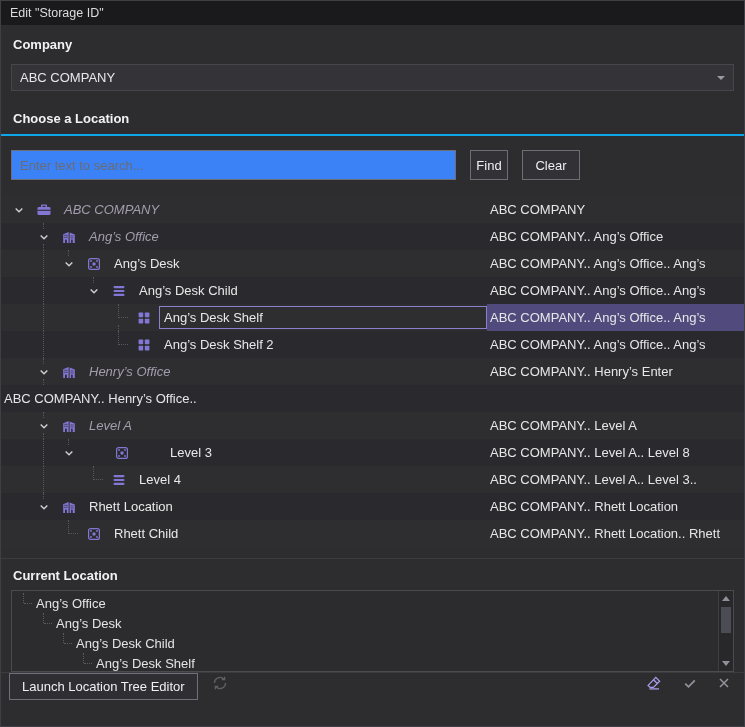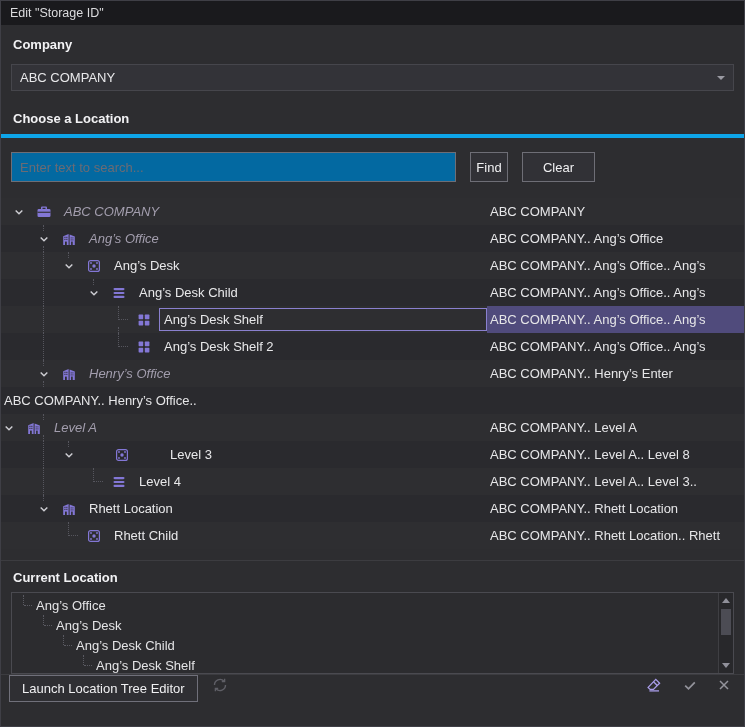--- a/index.html
+++ b/index.html
@@ -7,34 +7,34 @@
   .dialog{
     width:745px;height:727px;position:relative;overflow:hidden;
     background:#2d2d30;border:1px solid #3f3f46;
     font-family:"Liberation Sans",sans-serif;font-size:13px;color:#e8e8ea;
     display:flex;flex-direction:column;
   }
   .titlebar{flex:0 0 24px;background:#1a1a1d;display:flex;align-items:center;padding:0 9px;}
   .title{font-size:12.5px;color:#dcdcde}
   .sec-header{font-weight:bold;color:#f2f2f4}
   .sec1{padding:12px 12px 4px}
-  .sec2{padding:20px 12px 8px;border-bottom:4px solid #0ea5e9}
+  .sec2{padding:20px 12px 8px;border-bottom:2px solid #0ea5e9}
   .sec3{padding:9px 12px 5px}
   .combo{margin:8px 10px 0;height:27px;background:#333338;border:1px solid #46464c;
     display:flex;align-items:center;padding:0 8px;cursor:default}
   .combo-val{flex:1;white-space:nowrap;overflow:hidden}
   .combo-arrow{width:0;height:0;border:4px solid transparent;border-top-color:#9a9aa2;margin-top:4px}
   .search-row{margin:14px 10px 0;display:flex;align-items:center}
-  .search-input{width:445px;height:30px;background:#0369a1;border:1px solid #6e6e76;
+  .search-input{width:445px;height:30px;background:#3b82f6;border:1px solid #6e6e76;
     color:#e8e8ea;padding:0 8px;font-family:"Liberation Sans",sans-serif;font-size:13px;outline:none}
   .search-input::placeholder{color:#6b6b74}
   .btn{height:30px;background:#313136;border:1px solid #6e6e76;color:#f0f0f2;
     font-family:"Liberation Sans",sans-serif;font-size:13px;cursor:default}
   .find{width:38px;margin-left:14px}
-  .clear{width:73px;margin-left:14px}
+  .clear{width:58px;margin-left:14px}
   .tree{margin-top:16px;flex:0 0 351px;overflow:hidden}
   .trow{display:flex;height:27px;background:#2e2e31}
   .trow.alt{background:#2a2a2e}
   .tl{flex:0 0 486px;display:flex;align-items:center;position:relative;overflow:hidden}
   .gv{position:absolute;top:0;bottom:0;border-left:1px dotted #56565e}
   .gt{position:absolute;top:0;height:6px;border-left:1px dotted #56565e}
   .gtm{position:absolute;top:0;height:14px;border-left:1px dotted #56565e}
   .gb{position:absolute;bottom:0;height:6px;border-left:1px dotted #56565e}
   .gh{position:absolute;top:13px;width:9px;border-top:1px dotted #56565e}
   .texp{flex:0 0 16px;height:16px;display:flex;align-items:center;justify-content:center;position:relative;z-index:1}
@@ -256,21 +256,21 @@
             </svg>
           </span>
           <span class="tlabel it">Henry’s Office</span>
         </div>
         <div class="tr2">ABC COMPANY.. Henry’s Enter</div>
       </div>
       <div class="trow alt">
         <div class="tr2">ABC COMPANY.. Henry’s Office..</div>
       </div>
       <div class="trow">
-        <div class="tl" style="">
+        <div class="tl" style="padding-left: 35px;">
           <span class="gt" style="left: 42px;"></span>
           <span class="gb" style="left: 42px;"></span>
           <span class="texp">
             <svg viewBox="0 0 16 16" fill="none" stroke="#cfcfd4" stroke-width="1.6">
               <path d="M4.2 6.2 8 10l3.8-3.8"></path>
             </svg>
           </span>
           <span class="ticon">
             <svg viewBox="0 0 16 16">
               <path fill="currentColor" d="M2.2 14V5.2L7.6 3v11H2.2z"></path>

